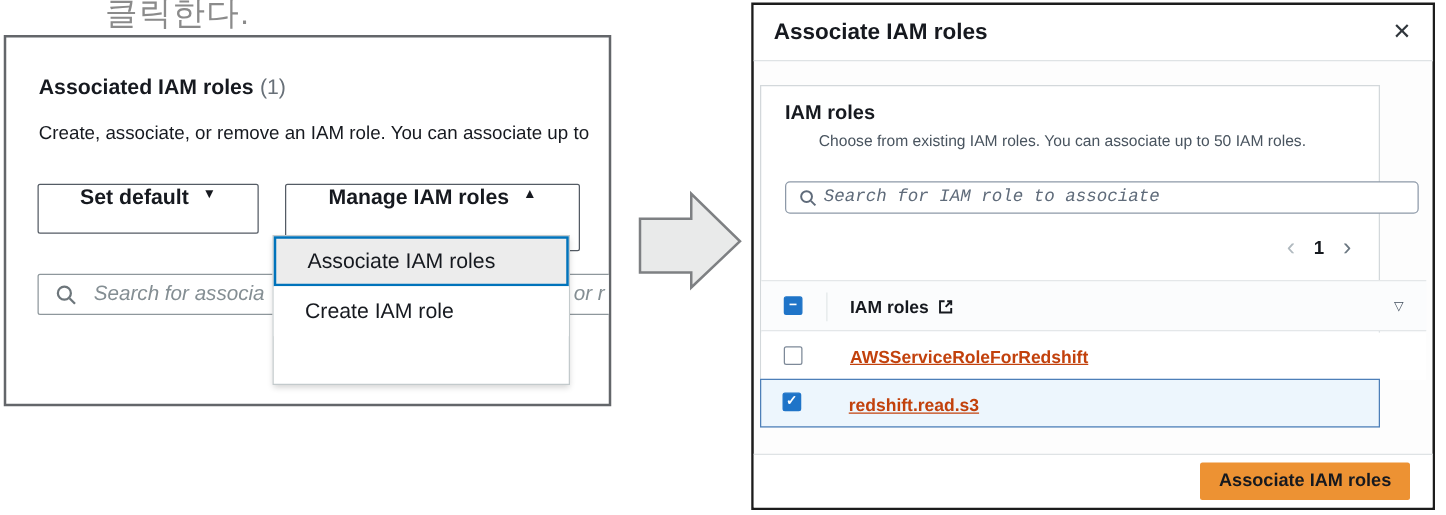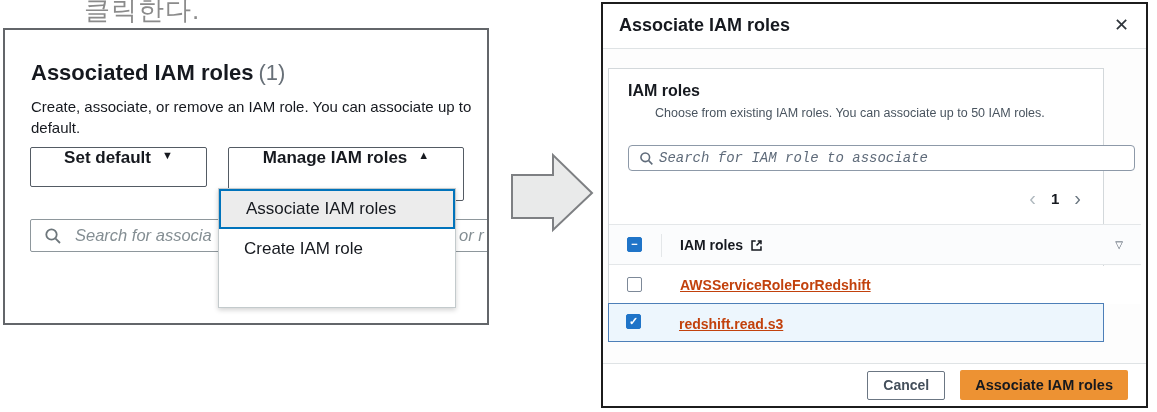--- a/index.html
+++ b/index.html
@@ -4,21 +4,21 @@
 <style>
   * { box-sizing: border-box; margin: 0; padding: 0; }
   body { margin: 0; background: #fff; font-family: "Liberation Sans", sans-serif; color: #16191f; }
   .page { position: relative; width: 1157px; height: 412px; overflow: hidden; background: #fff; }
 
   
   .caption { position: absolute; left: 84px; top: -7px; font-size: 26px; color: #8b8b8b; letter-spacing: 1px; white-space: nowrap; }
 
   
   .panel { position: absolute; left: 3px; top: 28px; width: 486px; height: 297px; border: 2px solid #63666a; background: #fff; overflow: hidden; }
-  .panel-title { position: absolute; left: 26px; top: 30px; font-size: 22px; font-weight: 700; white-space: nowrap; }
+  .panel-title { position: absolute; left: 26px; top: 30px; font-size: 17px; font-weight: 700; white-space: nowrap; }
   .panel-title .count { color: #687078; font-weight: 400; margin-left: 5px; }
   .panel-desc { position: absolute; left: 26px; top: 66px; font-size: 15px; line-height: 21px; white-space: nowrap; }
   .panel-desc span { display: block; }
 
   .btn-secondary { position: absolute; display: flex; align-items: flex-start; justify-content: center; gap: 11px;
     background: #fff; border: 1.5px solid #545b64; border-radius: 2px; font-weight: 700; font-size: 17px; color: #16191f; cursor: pointer; }
   .btn-set-default { left: 25px; top: 117px; width: 177px; height: 40px; }
   .btn-manage { left: 223px; top: 117px; width: 236px; height: 54px; }
   .caret { font-size: 11px; transform: translateY(1px); }
 
@@ -90,21 +90,20 @@
 <div class="page">
 
   <div class="caption">클릭한다.</div>
 
   <div class="panel">
     <div class="panel-title">
       <span>Associated IAM roles</span><span class="count">(1)</span>
     </div>
     <div class="panel-desc">
       <span>Create, associate, or remove an IAM role. You can associate up to</span>
-      <span>default.</span>
     </div>
 
     <div class="btn-secondary btn-set-default">
       <span>Set default</span>
       <span class="caret">▼</span>
     </div>
 
     <div class="btn-secondary btn-manage">
       <span>Manage IAM roles</span>
       <span class="caret">▲</span>
@@ -176,18 +175,17 @@
         <a class="row-link">AWSServiceRoleForRedshift</a>
       </div>
 
       <div class="trow trow-selected">
         <span class="cb filled">✓</span>
         <a class="row-link">redshift.read.s3</a>
       </div>
     </div>
 
     <div class="modal-footer">
-      <button class="btn-cancel">Cancel</button>
       <button class="btn-primary">Associate IAM roles</button>
     </div>
   </div>
 
 </div>
 
 </body></html>

